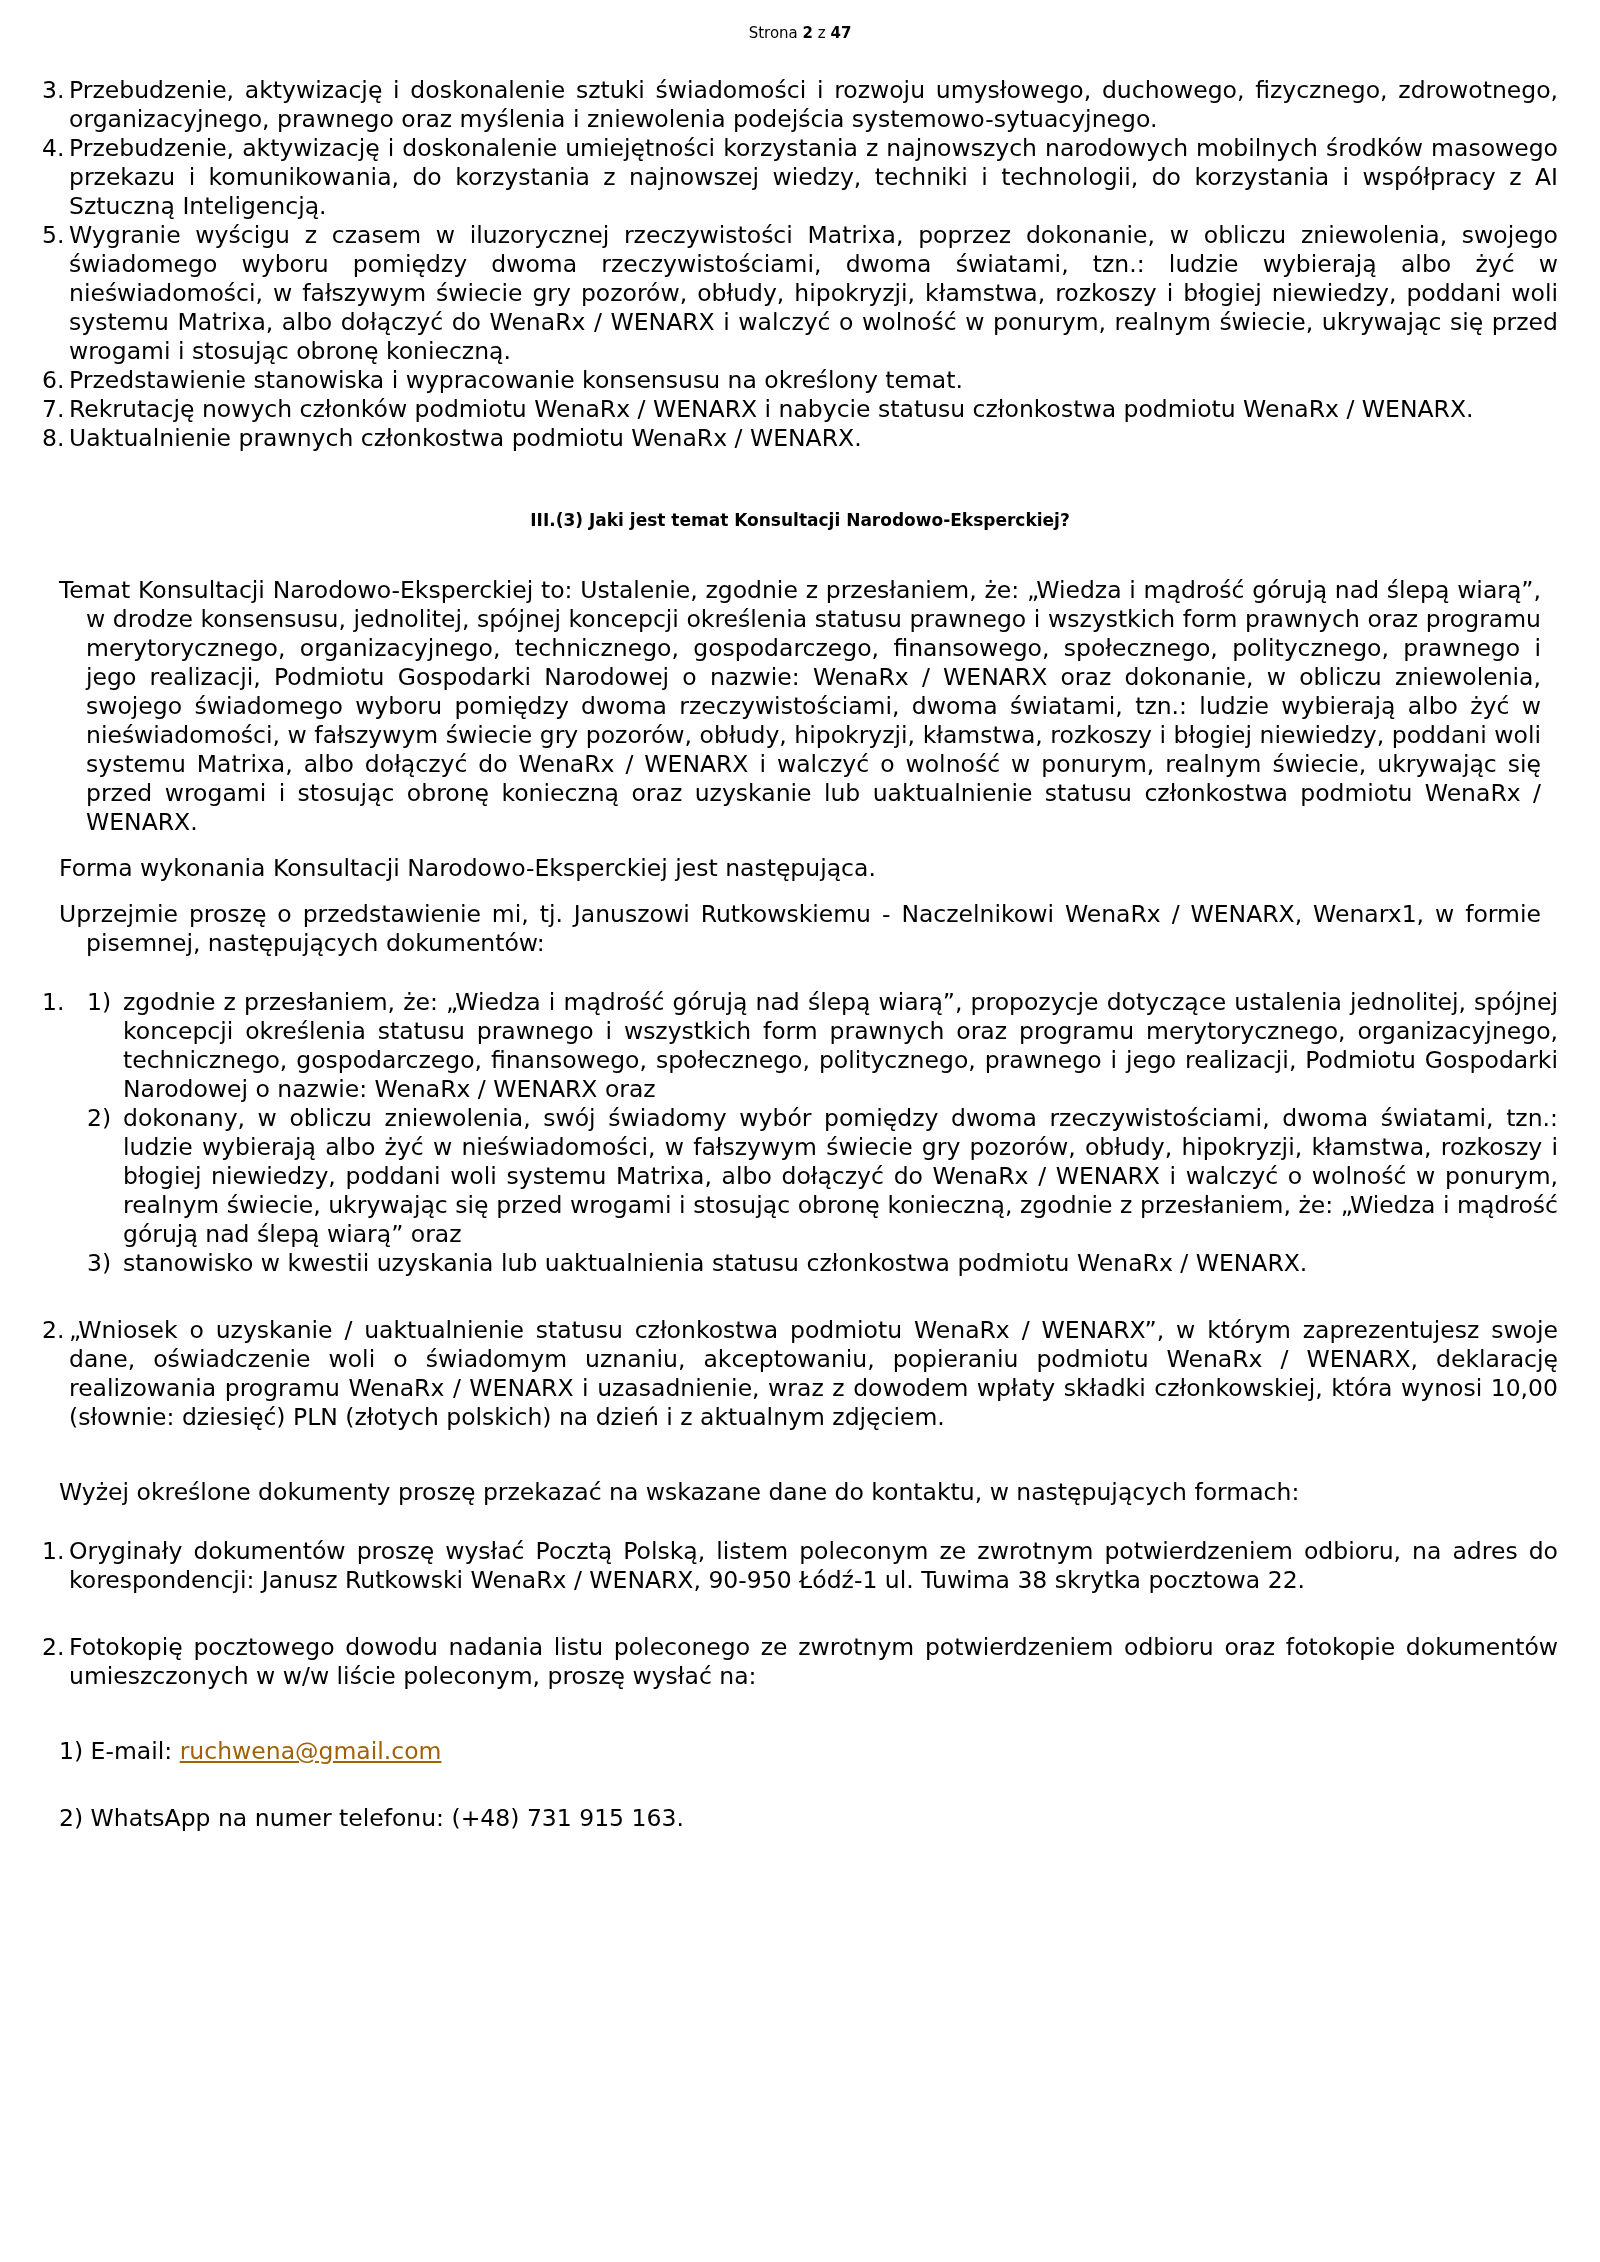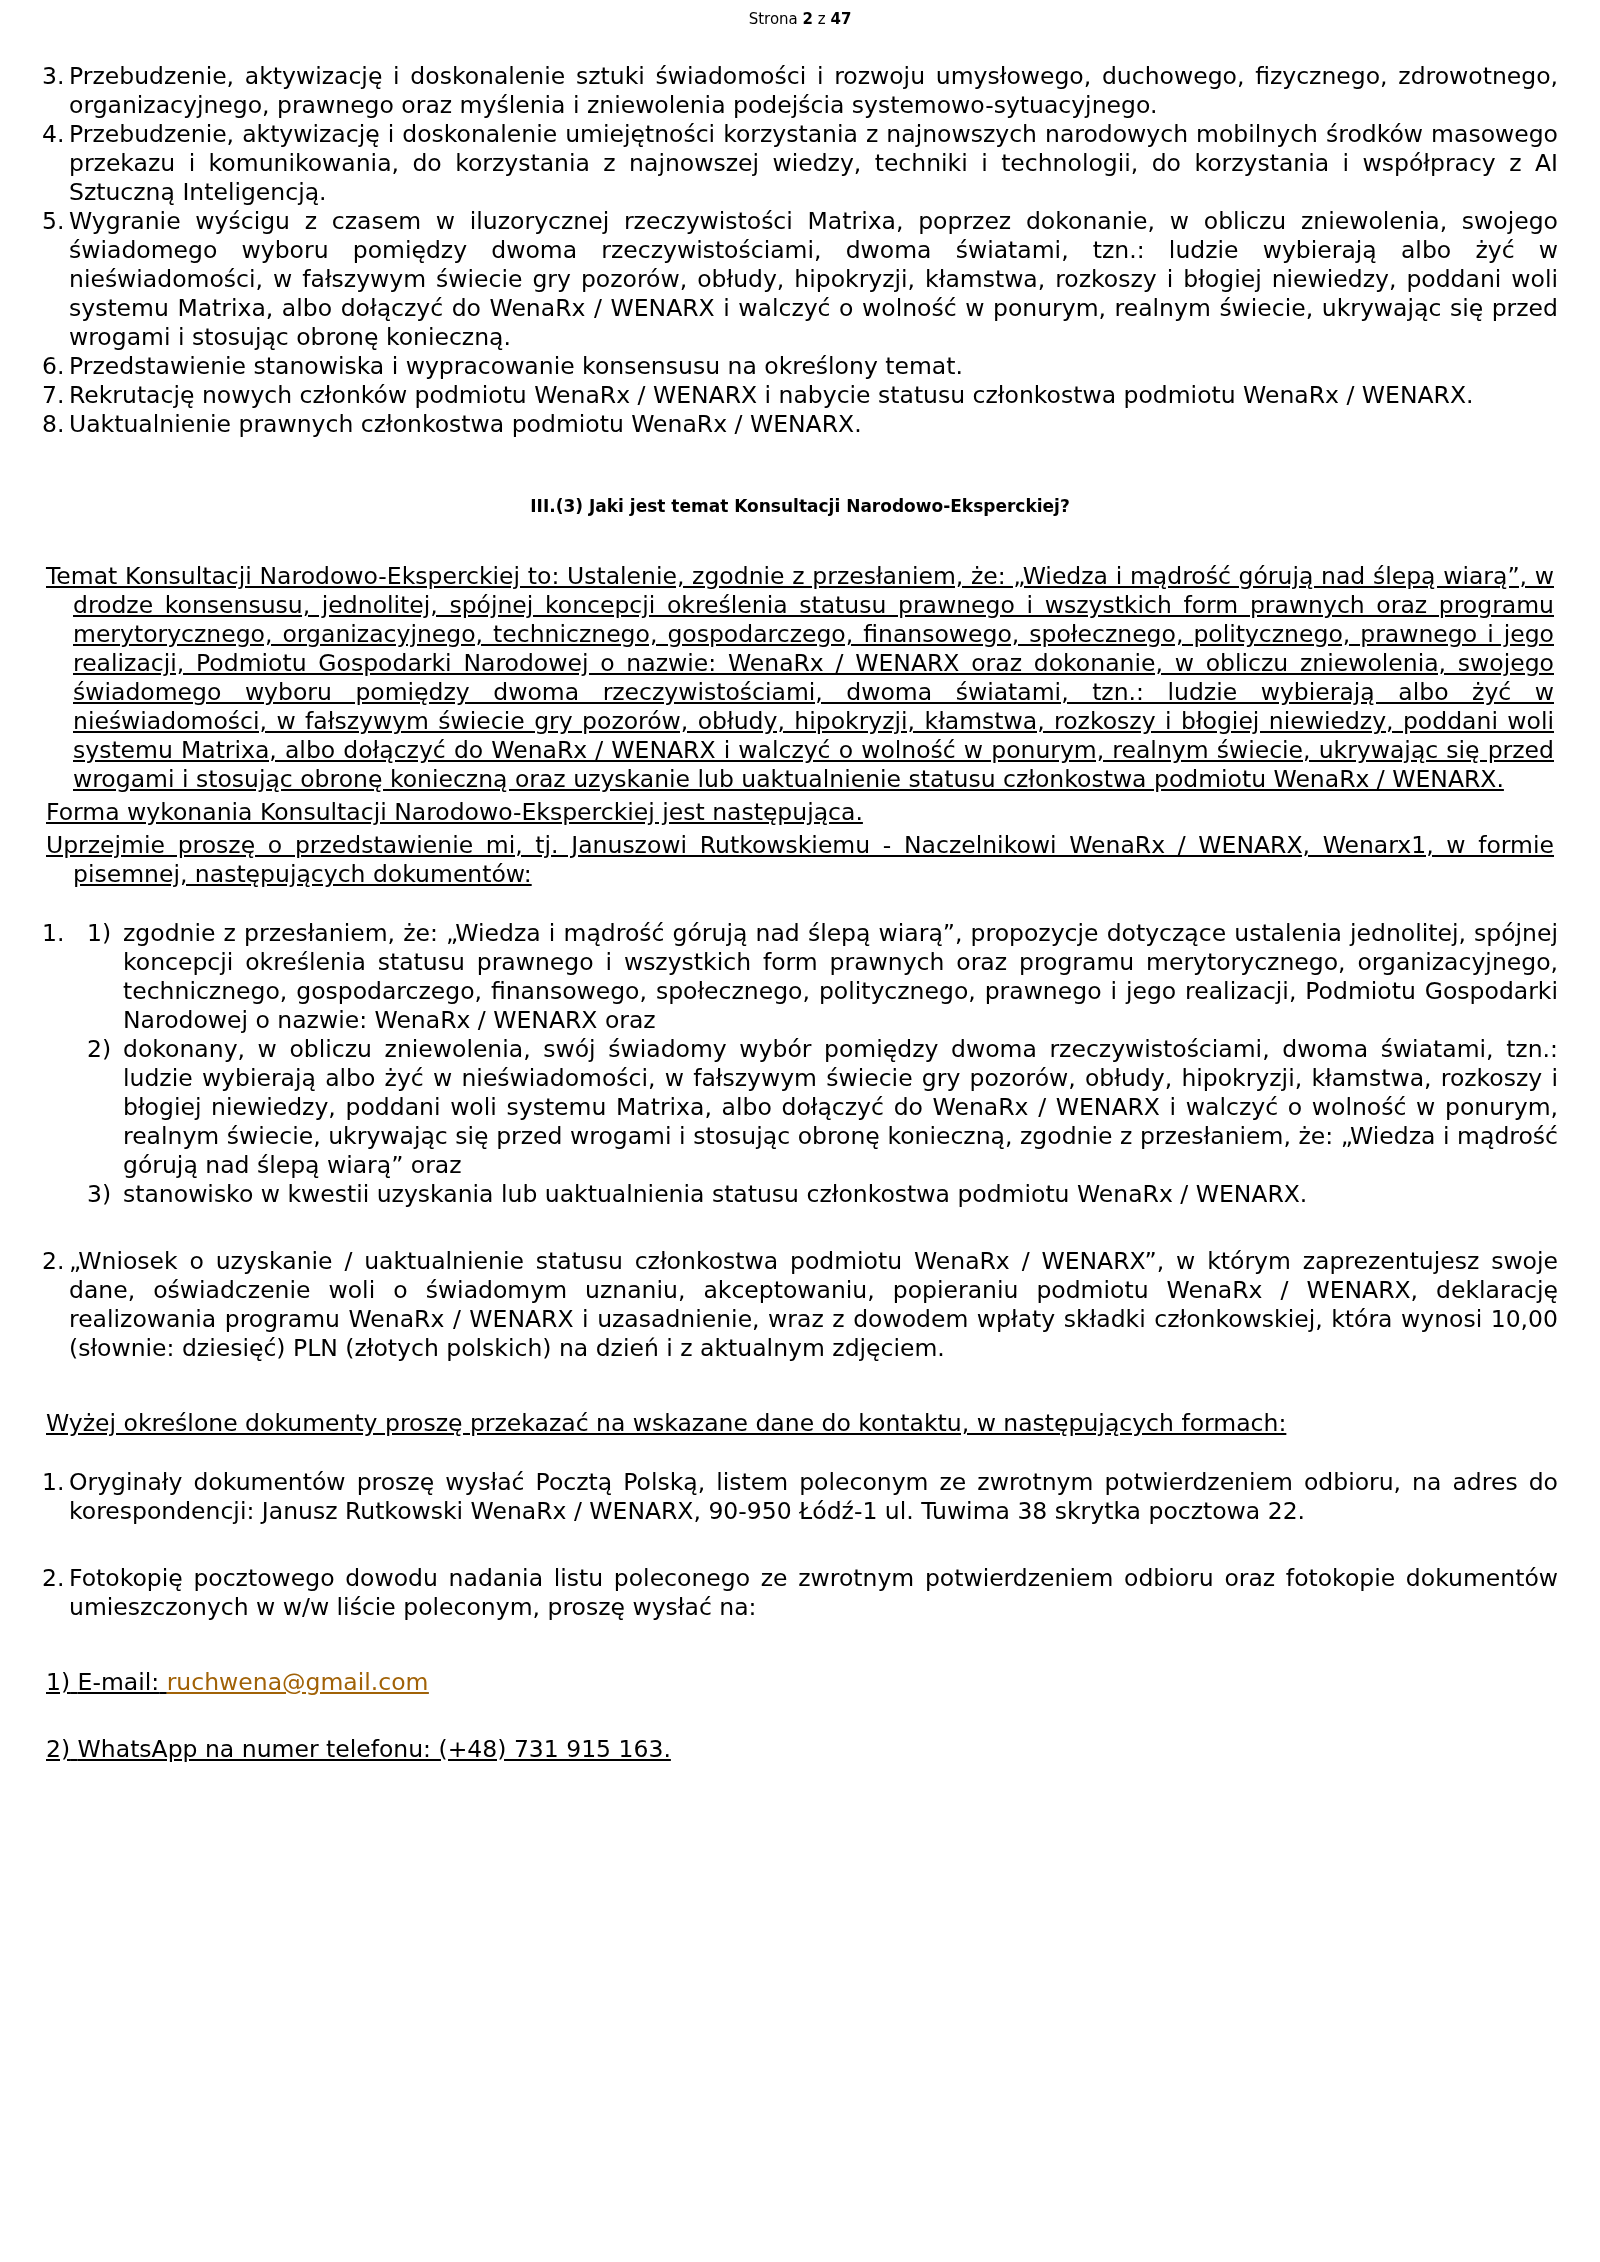--- a/index.html
+++ b/index.html
@@ -1,34 +1,34 @@
 <!DOCTYPE html>
 <html lang="pl"><head>
 <meta charset="utf-8">
 <style>
   html, body { margin: 0; padding: 0; background: #ffffff; }
   .page {
     width: 1600px;
     min-height: 2262px;
     box-sizing: border-box;
-    padding: 10px 42px 40px 42px;
+    padding: 24px 42px 40px 42px;
     background: #ffffff;
     color: #000000;
     font-family: "DejaVu Sans", "Liberation Sans", sans-serif;
     font-size: 23.5px;
     line-height: 29px;
   }
   .page-header {
     text-align: center;
     font-size: 15px;
     line-height: 18px;
     margin-bottom: 34px;
   }
   .page-header b { font-weight: bold; }
-  p { margin: 4px; text-decoration: underline; }
+  p { margin: 17px; }
   .justify { text-align: justify; }
   .hang {
     padding-left: 27px;
     text-indent: -27px;
     text-align: justify;
   }
   .row { display: flex; }
   .row .num { flex: 0 0 27px; white-space: nowrap; }
   .row .txt { flex: 1; text-align: justify; }
   .sub { margin-left: 18px; }

